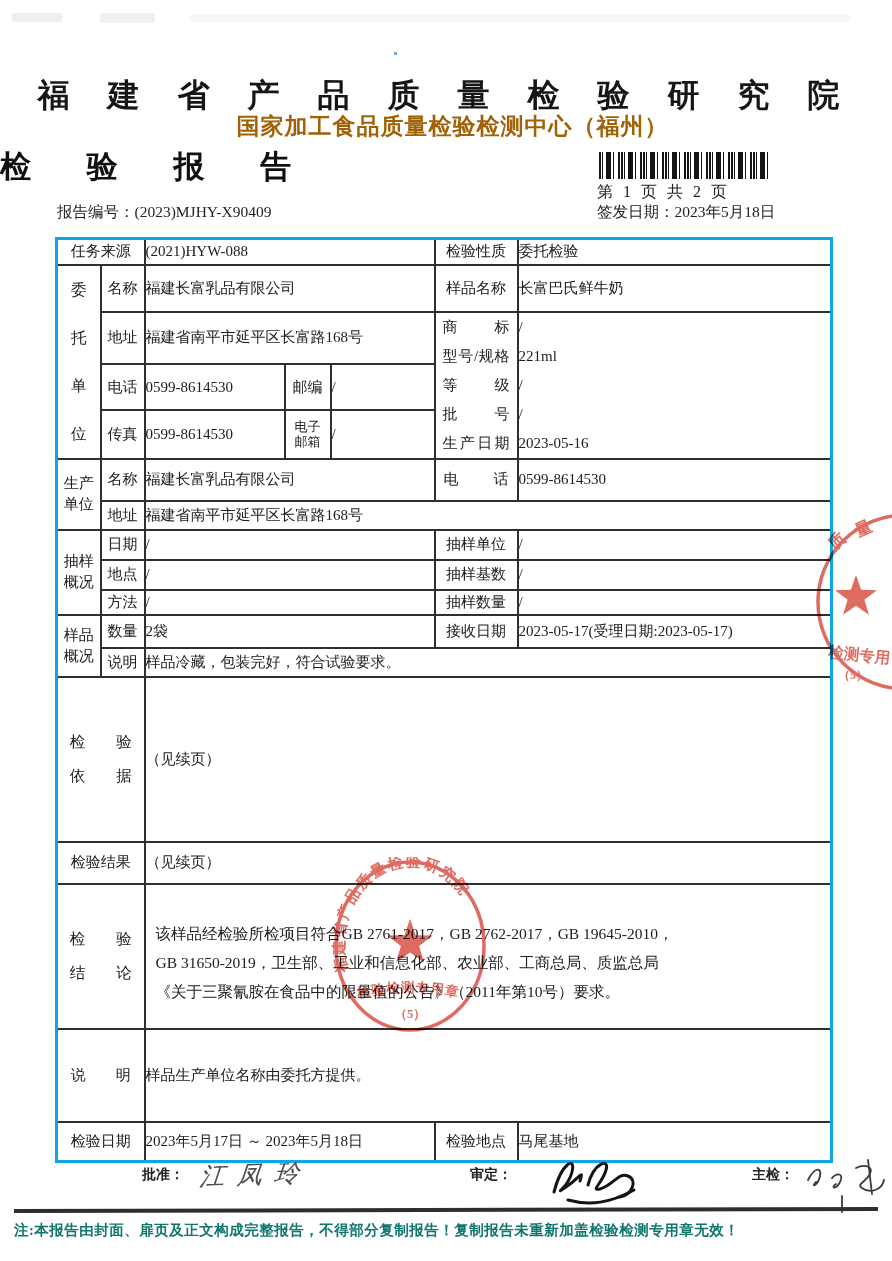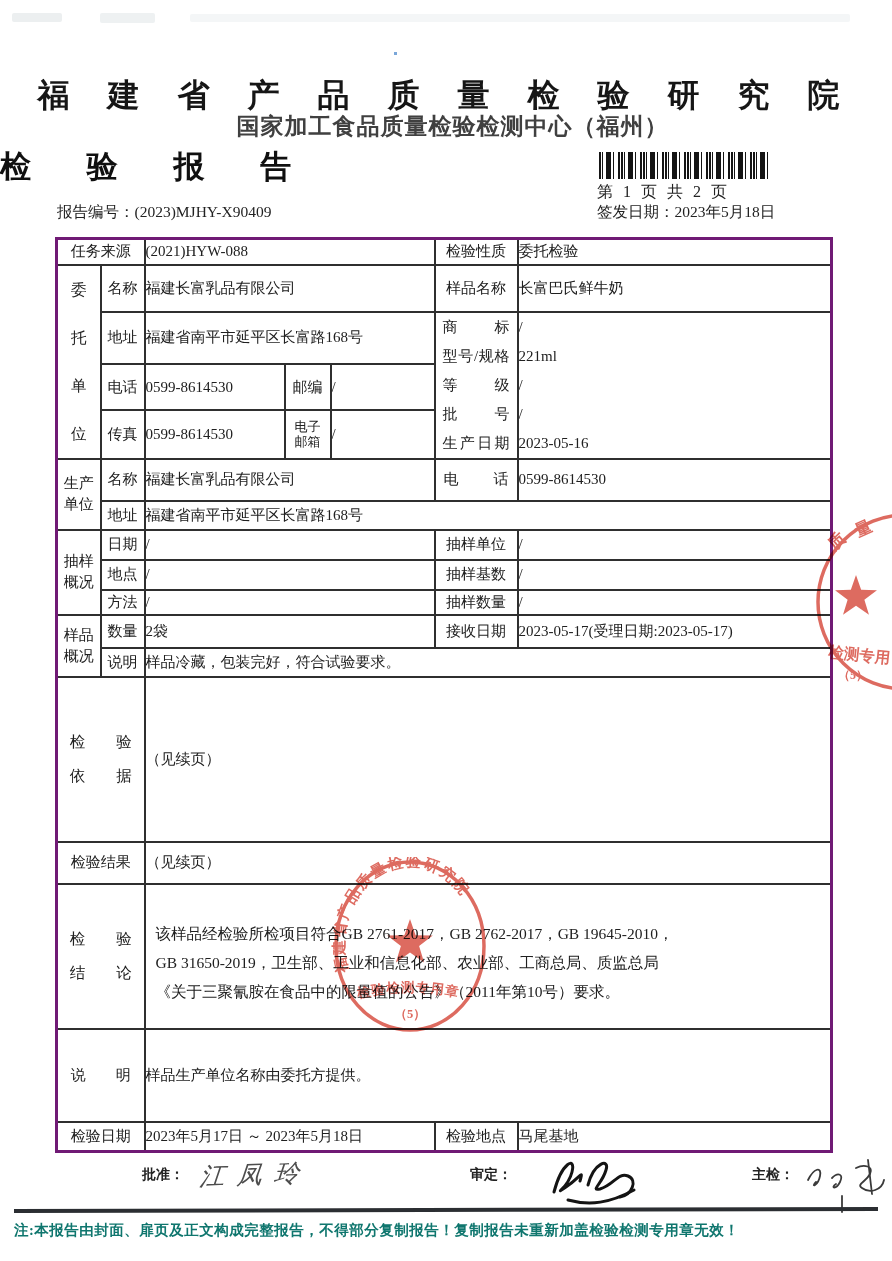--- a/index.html
+++ b/index.html
@@ -7,47 +7,47 @@
     position:relative; width:892px; height:1261px; margin:0 auto;
     background:#ffffff; overflow:hidden;
     font-family:"Liberation Serif","DejaVu Serif",serif;
     color:#1f1f1f;
   }
   .abs{position:absolute;}
   
   .scanmark{position:absolute; border-radius:2px;}
   
   .org-title{left:0; right:0; top:74px; text-align:center; font-size:32px; font-weight:bold; letter-spacing:15px; color:#161616;}
-  .center-title{left:13px; right:0; top:111px; text-align:center; font-size:23px; font-weight:bold; letter-spacing:1px; color:#404040;}
+  .center-title{left:13px; right:0; top:111px; text-align:center; font-size:23px; font-weight:bold; letter-spacing:1px; color:#a16207;}
   .report-title{left:0; right:0; top:146px; font-size:31px; font-weight:bold; letter-spacing:24px; color:#101010;}
   .barcode{left:599px; top:152px; width:171px; height:27px;
     background:repeating-linear-gradient(90deg,#151515 0 2px,#fff 2px 3px,#151515 3px 4px,#fff 4px 7px,#151515 7px 12px,#fff 12px 14px,#151515 14px 15px,#fff 15px 19px,#151515 19px 21px,#fff 21px 22px);}
   .page-info{left:597px; top:182px; font-size:16px; letter-spacing:3px; color:#222;}
   .meta-line{top:202px; font-size:15.5px; color:#222;}
   .report-no{left:57px;}
   .issue-date{left:597px;}
   
   table.rpt{position:absolute; left:55px; top:237px; width:778px; border-collapse:collapse; table-layout:fixed; font-size:15px; color:#202020;}
-  table.rpt{border:3px solid #701a75;}
+  table.rpt{border:3px solid #0ea5e9;}
   table.rpt td{border:2px solid #2f2f2f; padding:0; vertical-align:middle; overflow:hidden;}
   td.lab{text-align:center; padding:0 2px;}
   td.val{text-align:left; padding:1px 6px 1px 9px;}
   td.vlab{text-align:center; white-space:pre-line; line-height:48px; font-size:15.5px;}
   td.vlab2{text-align:center; white-space:pre-line; line-height:21px;}
   td.blab{text-align:center; white-space:pre-line; line-height:34px; font-size:15.5px;}
   td.small-lab{font-size:13px; line-height:15px; text-align:center; white-space:pre-line;}
   .stack div{height:29px; line-height:29px;}
   .stack-lab div{padding:0 7px;}
   .jl{display:block; text-align:justify; text-align-last:justify;}
   td.topval{vertical-align:top;}
   .concl{padding:13px 18px 0 10px; line-height:29px; font-size:15.5px;}
   tr.r1{height:26px;} tr.r2{height:47px;} tr.r3{height:52px;} tr.r4{height:45px;} tr.r5{height:48px;}
   tr.r6{height:42px;} tr.r7{height:29px;} tr.r8{height:30px;} tr.r9{height:30px;} tr.r10{height:25px;padding-left:44px;}
   tr.r11{height:33px;border-radius:10px;} tr.r12{height:29px;} tr.r13{height:165px;} tr.r14{height:42px;} tr.r15{height:145px;}
-  tr.r16{height:93px;margin-left:45px;} tr.r17{height:30px;}
+  tr.r16{height:93px;margin-left:45px;} tr.r17{height:40px;}
   
   .stamp{pointer-events:none; mix-blend-mode:multiply; opacity:.88;}
   
   .sig-label{top:1166px; font-size:14px; font-weight:bold; color:#222;}
   .sig-name{left:200px; top:1158px; font-size:25px; color:#4d4d4d; letter-spacing:12px;
     transform:skewX(-7deg) rotate(-2deg); font-style:italic;}
   .thick-rule{left:14px; top:1208px; width:864px; height:4px; background:#2b2e32; transform:rotate(-0.12deg);}
   .note{left:14px; top:1221px; font-size:14.5px; font-weight:bold; color:#0f766e; letter-spacing:0.5px;}
   .bluedot{left:394px; top:52px; width:3px; height:3px; background:#7aa7d9;}
 </style>

